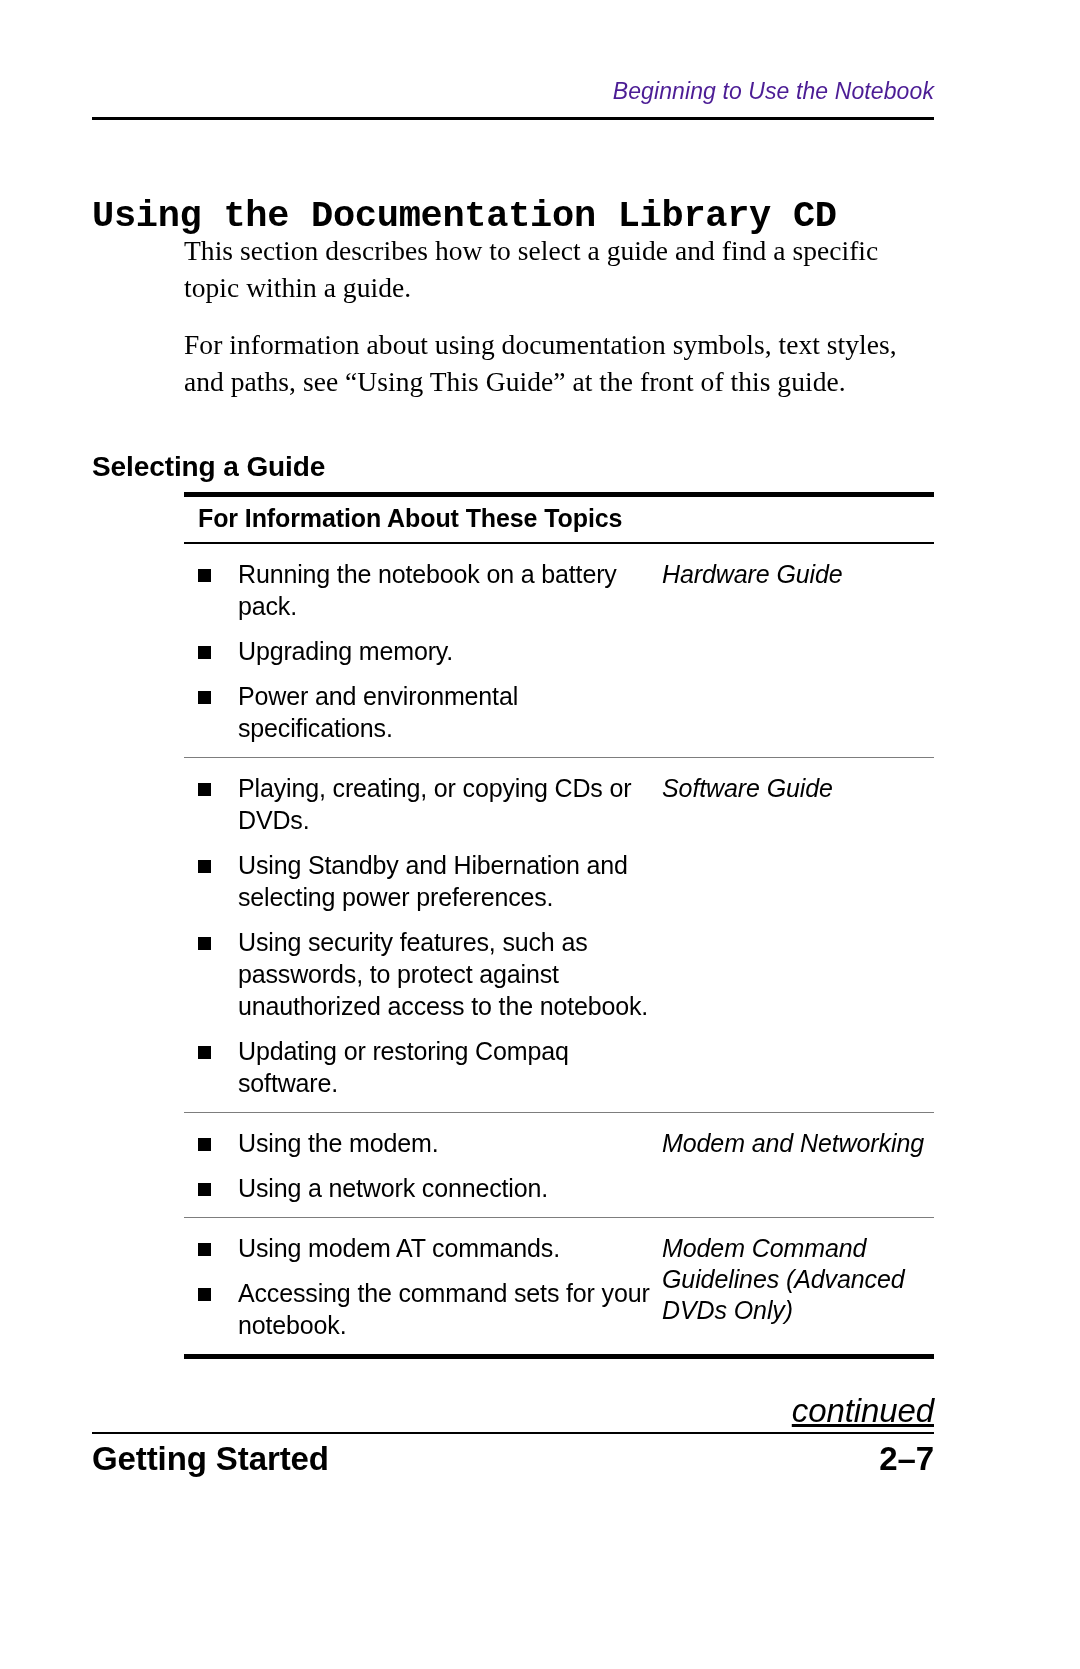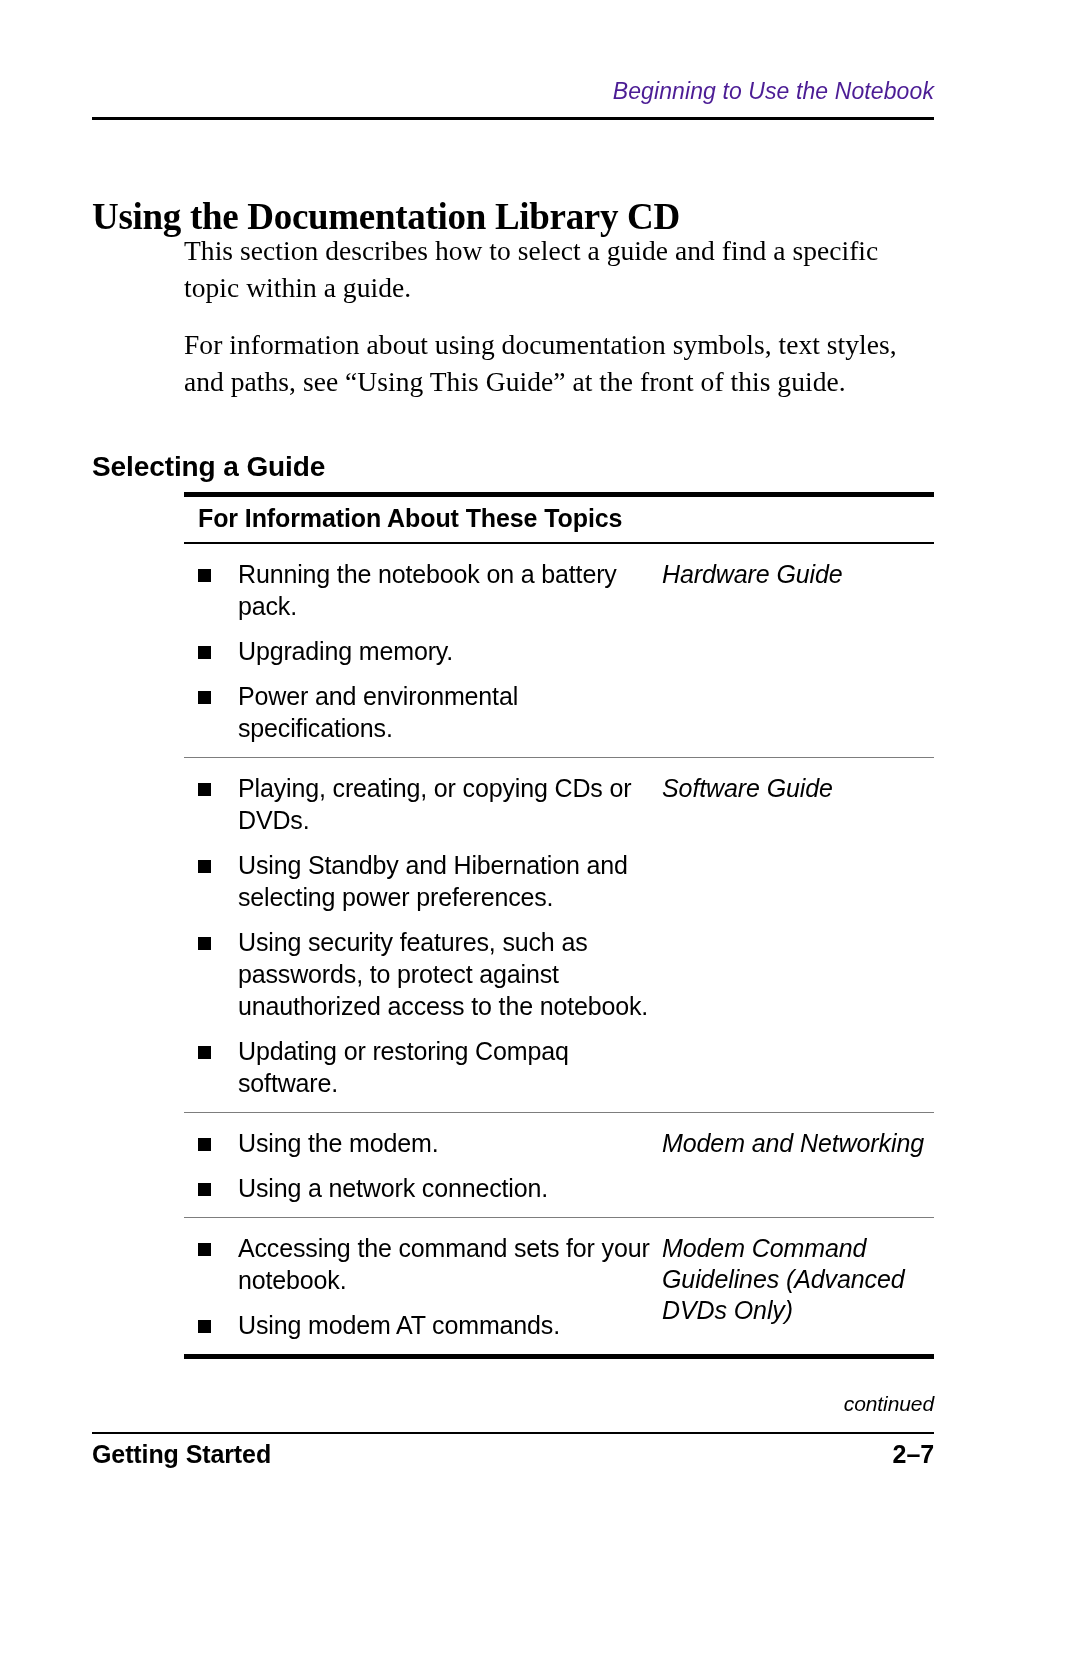--- a/index.html
+++ b/index.html
@@ -45,21 +45,21 @@
     width: 842px;
     height: 3px;
     background: #000;
   }
 
   
   .chapter-title {
     position: absolute;
     left: 92px;
     top: 170px;
-    font-family: Liberation Serif, serif;
+    font-family: Liberation Mono, monospace;
     font-weight: bold;
     font-size: 37px;
     letter-spacing: -0.3px;
     white-space: nowrap;
   }
 
   
   .intro {
     position: absolute;
     left: 184px;
@@ -173,22 +173,23 @@
 
   
   .continued {
     position: absolute;
     left: 184px;
     top: 1392px;
     width: 750px;
     text-align: right;
     font-family: "Liberation Sans", sans-serif;
     font-style: italic;
-    font-size: 21px;
-    letter-spacing: -0.1px;
+    font-size: 33px;
+    letter-spacing: -0.1px;
+    text-decoration: underline;
   }
 
   
   .foot-rule {
     position: absolute;
     left: 92px;
     top: 1432px;
     width: 842px;
     height: 2px;
     background: #000;
@@ -196,21 +197,21 @@
   .footer {
     position: absolute;
     left: 92px;
     top: 1440px;
     width: 842px;
     display: flex;
     justify-content: space-between;
     align-items: baseline;
     font-family: "Liberation Sans", sans-serif;
     font-weight: bold;
-    font-size: 25px;
+    font-size: 33px;
     letter-spacing: -0.1px;
   }
 </style>
 </head>
 <body>
 
 <div class="page">
 
   <div class="running-head">Beginning to Use the Notebook</div>
   <div class="head-rule"></div>
@@ -269,22 +270,22 @@
         </ul>
       </div>
       <div class="cell-guide">Modem and Networking</div>
     </div>
 
     <div class="rule-thin"></div>
 
     <div class="trow">
       <div class="cell-topics">
         <ul class="bullets">
+          <li><span class="sq"></span><span>Using modem AT commands.</span></li>
           <li><span class="sq"></span><span>Accessing the command sets for your notebook.</span></li>
-          <li><span class="sq"></span><span>Using modem AT commands.</span></li>
         </ul>
       </div>
       <div class="cell-guide">Modem Command Guidelines (Advanced DVDs Only)</div>
     </div>
 
     <div class="rule-thick-bottom"></div>
 
   </div>
 
   <div class="continued">continued</div>

